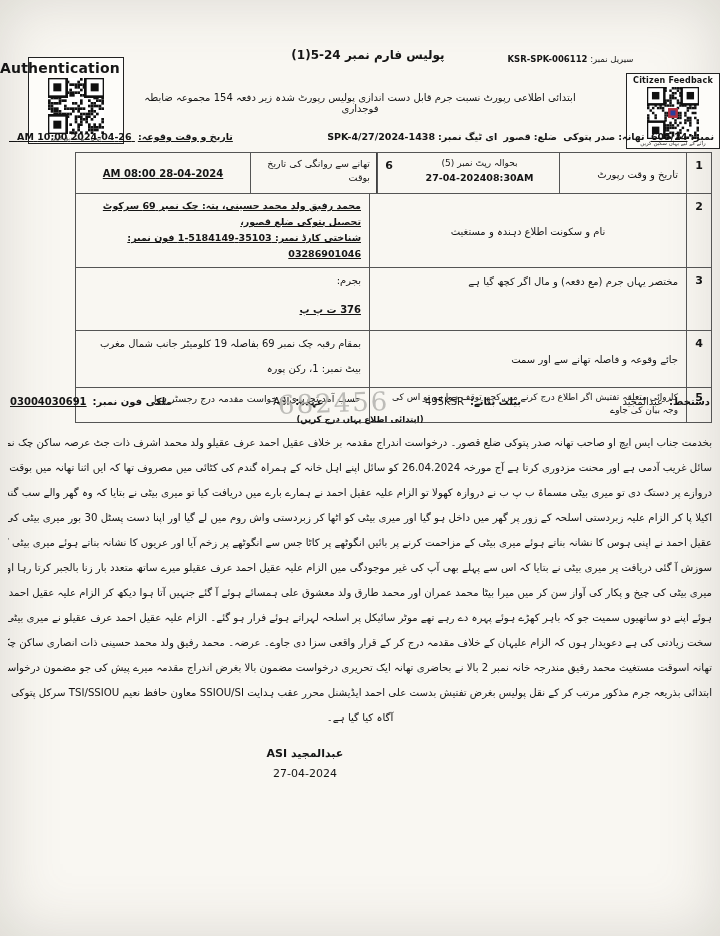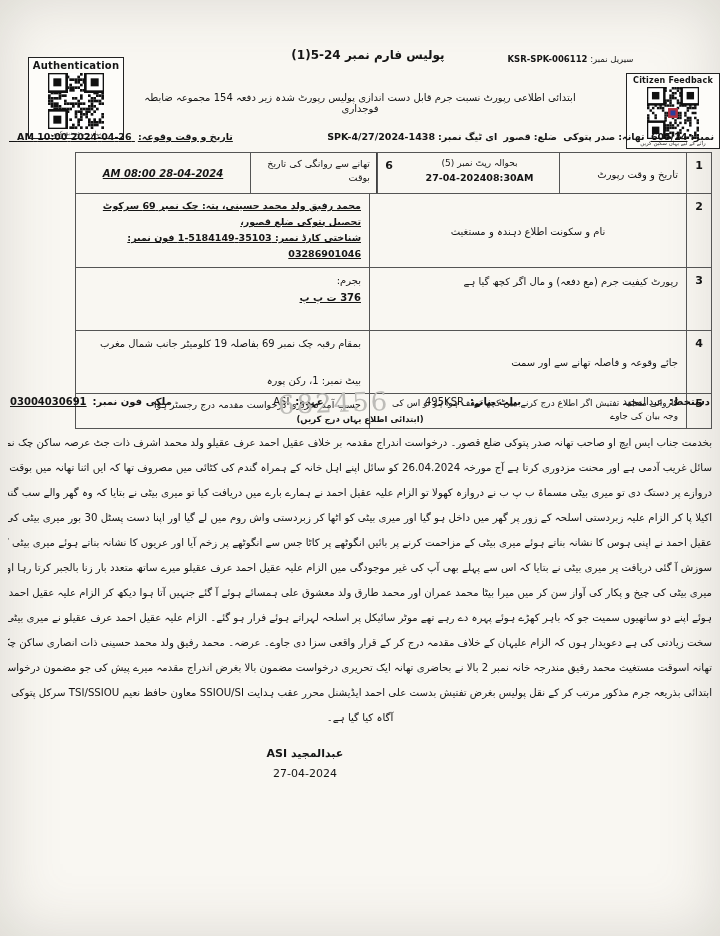--- a/index.html
+++ b/index.html
@@ -4,40 +4,40 @@
 <style>
   html,body{margin:0;padding:0;background:#cfccc6;}
   .page{position:relative;width:720px;height:936px;margin:0 auto;background:#f9f7f2;
         font-family:"DejaVu Sans",sans-serif;color:#151515;direction:rtl;overflow:hidden;
         box-shadow:inset 0 0 60px rgba(110,104,92,.22);}
   .abs{position:absolute;}
   .u{text-decoration:underline;}
   .b{font-weight:bold;}
   
   .qrbox{border:1.5px solid #222;background:#fdfcf9;text-align:center;padding:2px 3px;}
-  .qrbox .bt{font-size:10px;font-weight:bold;letter-spacing:.2px;}
+  .qrbox .bt{font-size:14px;font-weight:bold;letter-spacing:.2px;}
   .qrgrid{margin:2px auto 1px;background:#fff;}
   .qrcap{font-size:5.5px;color:#333;line-height:1.1;}
   .serial{font-size:8.5px;direction:rtl;}
   .ftitle{text-align:center;font-size:12px;font-weight:bold;}
   .fsub{text-align:center;font-size:10px;font-weight:normal;}
   
   .infoline{left:6px;right:6px;top:131px;display:flex;flex-direction:row;justify-content:space-between;
             font-size:9.5px;font-weight:bold;}
   .infoline .grp span{margin-left:3px;}
   
   .ftable{left:75px;top:152px;width:635px;border:1px solid #555;font-size:10px;}
   .trow{display:flex;flex-direction:row;border-bottom:1px solid #555;}
   .trow:last-child{border-bottom:none;}
   .cnum{width:24px;border-left:1px solid #555;display:flex;align-items:flex-start;justify-content:center;
         font-weight:bold;padding-top:6px;font-size:11px;}
   .clabel{width:300px;border-left:1px solid #555;padding:6px 8px 4px;line-height:1.5;}
   .ccontent{flex:1;padding:4px 8px;line-height:1.7;}
   .r1content{display:flex;flex:1;padding:0;}
-  .r1a{width:174px;display:flex;align-items:center;justify-content:center;font-weight:bold;font-size:10px;font-style:italic;}
+  .r1a{width:174px;display:flex;align-items:center;justify-content:center;font-weight:bold;font-size:10px;}
   .r1b{width:113px;border-left:1px solid #555;border-right:1px solid #404040;padding:4px 6px;font-size:9.5px;line-height:1.5;}
   .r1c{width:22px;border-left:1px solid #555;display:flex;align-items:flex-start;justify-content:center;
        font-weight:bold;padding-top:6px;font-size:11px;}
   .r1d{flex:1;text-align:center;padding:3px 4px;font-size:9px;line-height:1.6;}
   .small{font-size:9px;}
   
   .offline{left:10px;right:10px;top:396px;display:flex;justify-content:space-between;font-size:10px;}
   .offline .pair{display:flex;gap:6px;}
   .offline .lbl{font-weight:bold;}
   .wmark{left:278px;top:388px;font-size:26px;color:#bdbcb8;font-family:"DejaVu Serif",serif;
@@ -396,33 +396,33 @@
       <div class="cnum">2</div>
       <div class="clabel" style="display:flex;align-items:center;justify-content:center;">نام و سکونت اطلاع دہندہ و مستغیث</div>
       <div class="ccontent">
         <div class="u b" style="font-size:9.5px;">محمد رفیق ولد محمد حسینی، پتہ: چک نمبر 69 سرکوٹ تحصیل پتوکی ضلع قصور،</div>
         <div class="u b" style="font-size:9.5px;">شناختی کارڈ نمبر: 35103-5184149-1 فون نمبر: 03286901046</div>
       </div>
     </div>
 
     <div class="trow" style="min-height:62px;">
       <div class="cnum">3</div>
-      <div class="clabel">رپورٹ کیفیت جرم (مع دفعہ) و مال اگر کچھ گیا ہے</div>
+      <div class="clabel">مختصر یہاں جرم (مع دفعہ) و مال اگر کچھ گیا ہے</div>
       <div class="ccontent">
         <div>بجرم:</div>
-        <div class="u b" style="">376 ت پ پ</div>
+        <div class="u b" style="margin-top:12px;">376 ت پ پ</div>
       </div>
     </div>
 
     <div class="trow" style="min-height:56px;">
       <div class="cnum">4</div>
       <div class="clabel" style="display:flex;align-items:center;">جائے وقوعہ و فاصلہ تھانے سے اور سمت</div>
       <div class="ccontent">
         <div>بمقام رقبہ چک نمبر 69 بفاصلہ 19 کلومیٹر جانب شمال مغرب</div>
-        <div style="margin-top:20px;">بیٹ نمبر: 1، رکن پورہ</div>
+        <div style="margin-top:8px;">بیٹ نمبر: 1، رکن پورہ</div>
       </div>
     </div>
 
     <div class="trow" style="min-height:24px;">
       <div class="cnum" style="padding-top:3px;">5</div>
       <div class="clabel" style="padding-top:3px;font-size:9px;">کاروائی متعلقہ تفتیش اگر اطلاع درج کرنے میں کچھ توقف ہوا ہو تو اس کی وجہ بیان کی جاوے</div>
       <div class="ccontent" style="padding-top:3px;font-size:9.5px;">حسب آمد تحریری درخواست مقدمہ درج رجسٹر ہوا</div>
     </div>
   </div>
 

